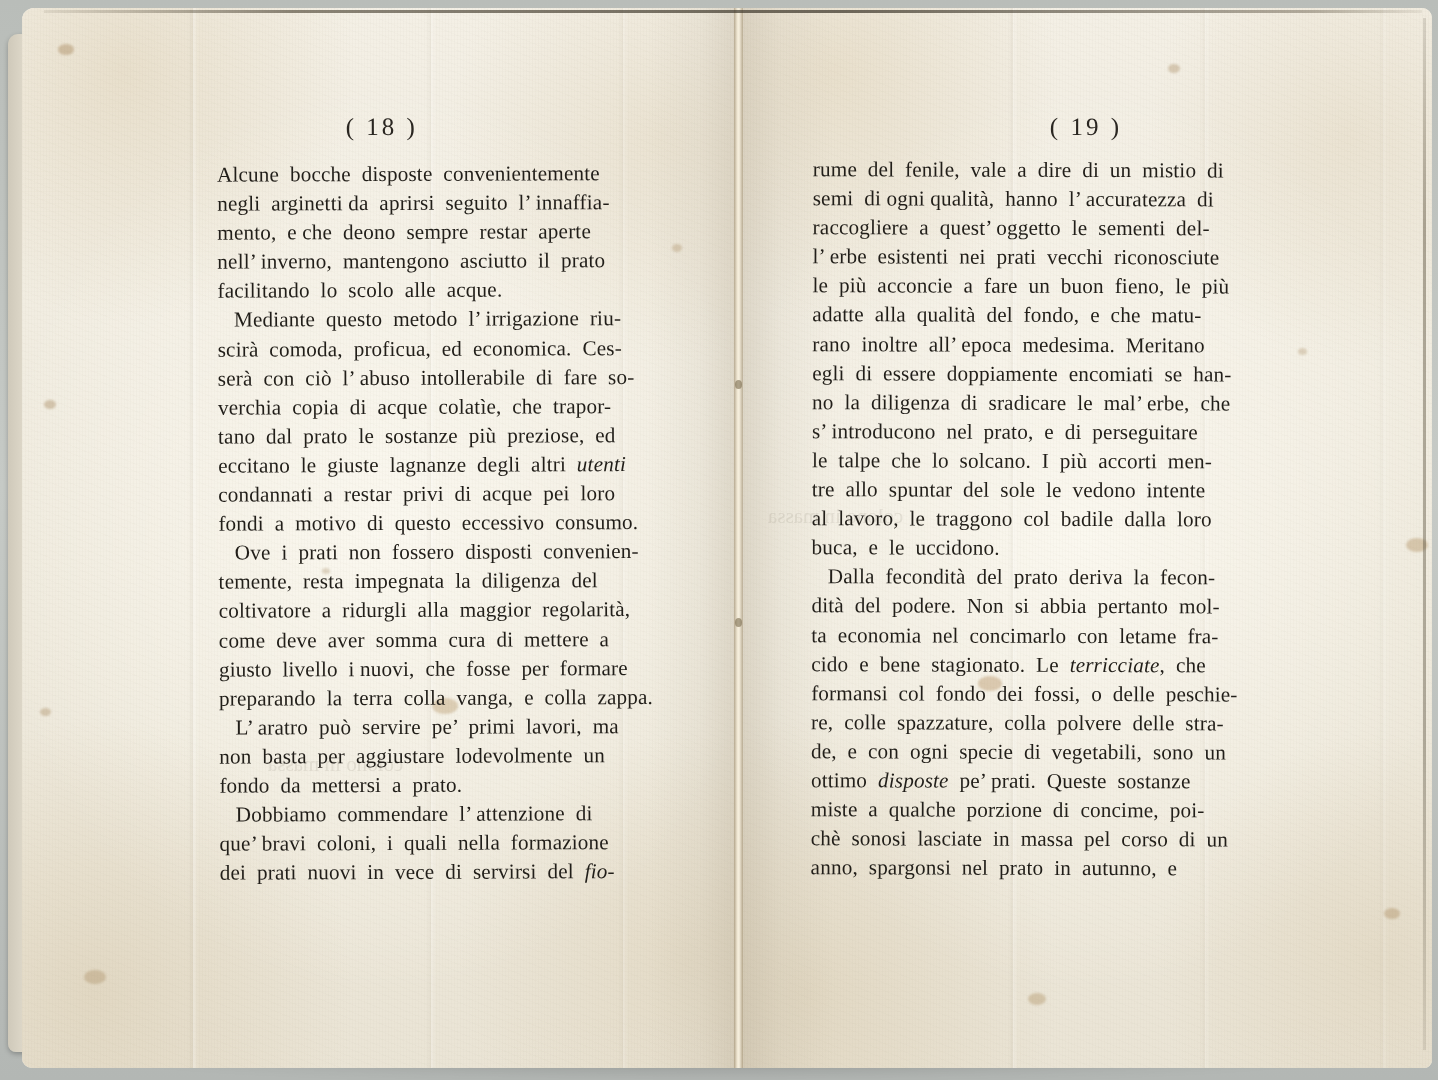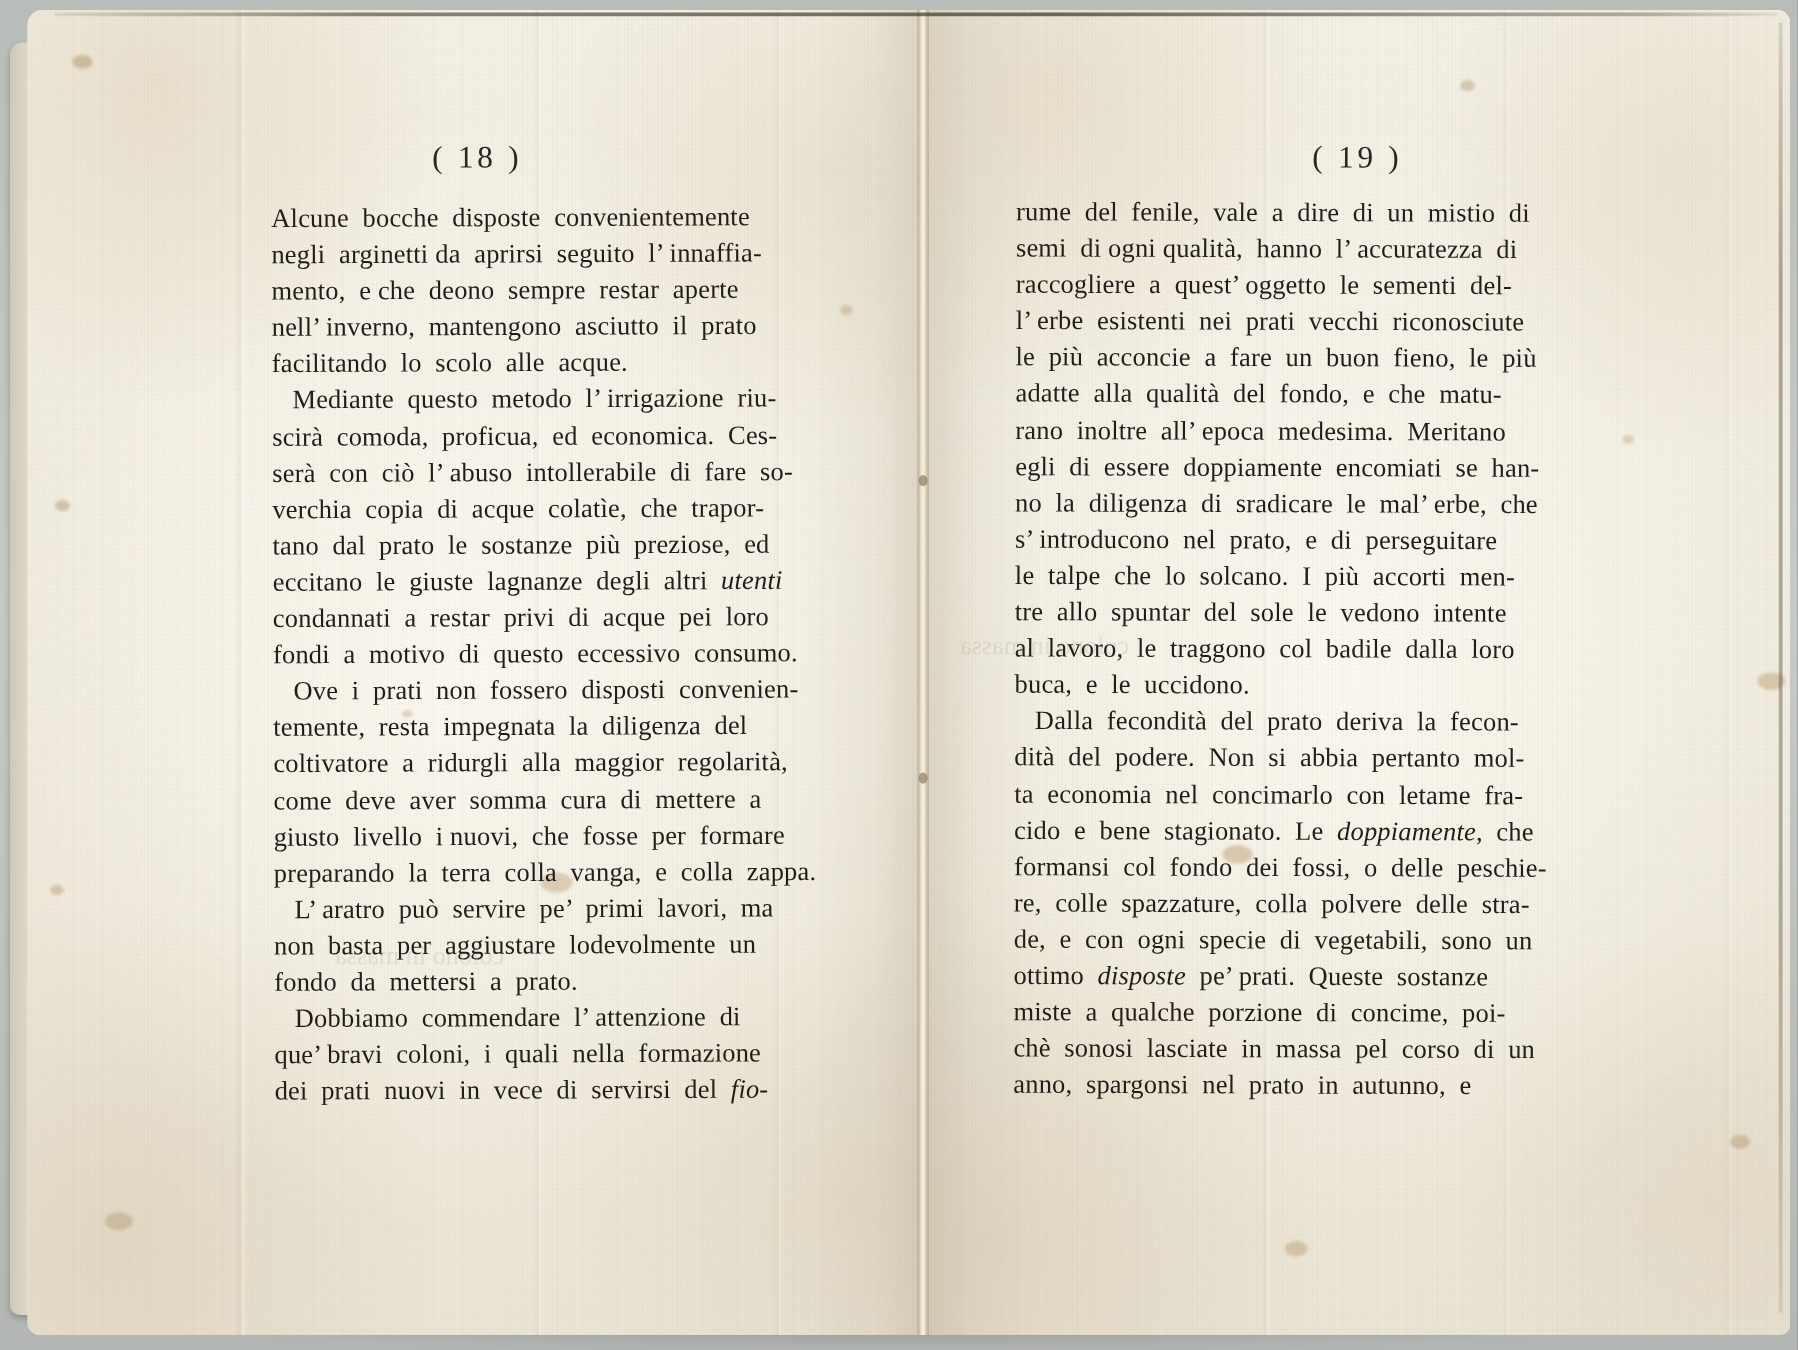--- a/index.html
+++ b/index.html
@@ -299,21 +299,21 @@
             <span class="ln">egli  di  essere  doppiamente  encomiati  se  han-</span>
             <span class="ln">no  la  diligenza  di  sradicare  le  mal’ erbe,  che</span>
             <span class="ln">s’ introducono  nel  prato,  e  di  perseguitare</span>
             <span class="ln">le  talpe  che  lo  solcano.  I  più  accorti  men-</span>
             <span class="ln">tre  allo  spuntar  del  sole  le  vedono  intente</span>
             <span class="ln">al  lavoro,  le  traggono  col  badile  dalla  loro</span>
             <span class="ln">buca,  e  le  uccidono.</span>
             <span class="ln">   Dalla  fecondità  del  prato  deriva  la  fecon-</span>
             <span class="ln">dità  del  podere.  Non  si  abbia  pertanto  mol-</span>
             <span class="ln">ta  economia  nel  concimarlo  con  letame  fra-</span>
-            <span class="ln">cido  e  bene  stagionato.  Le  <i>doppiamente</i>,  che</span>
+            <span class="ln">cido  e  bene  stagionato.  Le  <i>terricciate</i>,  che</span>
             <span class="ln">formansi  col  fondo  dei  fossi,  o  delle  peschie-</span>
             <span class="ln">re,  colle  spazzature,  colla  polvere  delle  stra-</span>
             <span class="ln">de,  e  con  ogni  specie  di  vegetabili,  sono  un</span>
             <span class="ln">ottimo  <i>disposte</i>  pe’ prati.  Queste  sostanze</span>
             <span class="ln">miste  a  qualche  porzione  di  concime,  poi-</span>
             <span class="ln">chè  sonosi  lasciate  in  massa  pel  corso  di  un</span>
             <span class="ln">anno,  spargonsi  nel  prato  in  autunno,  e</span>
           </div>
       </div>
 

